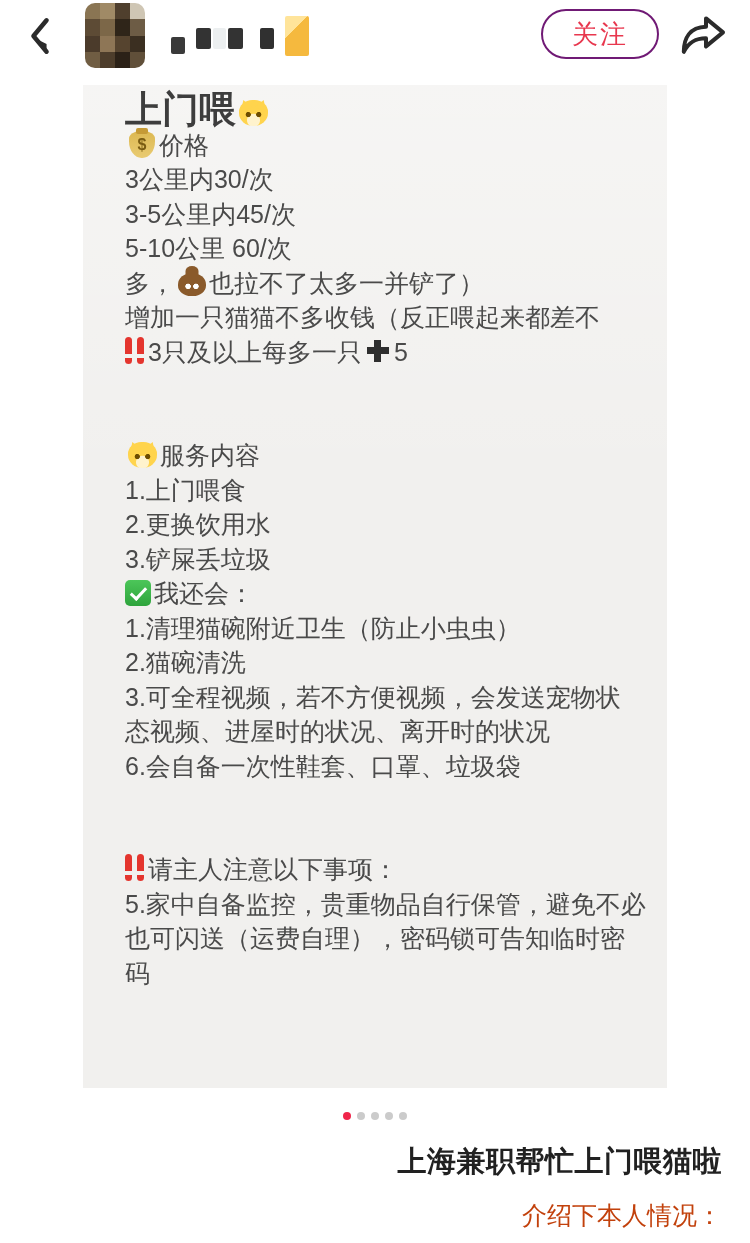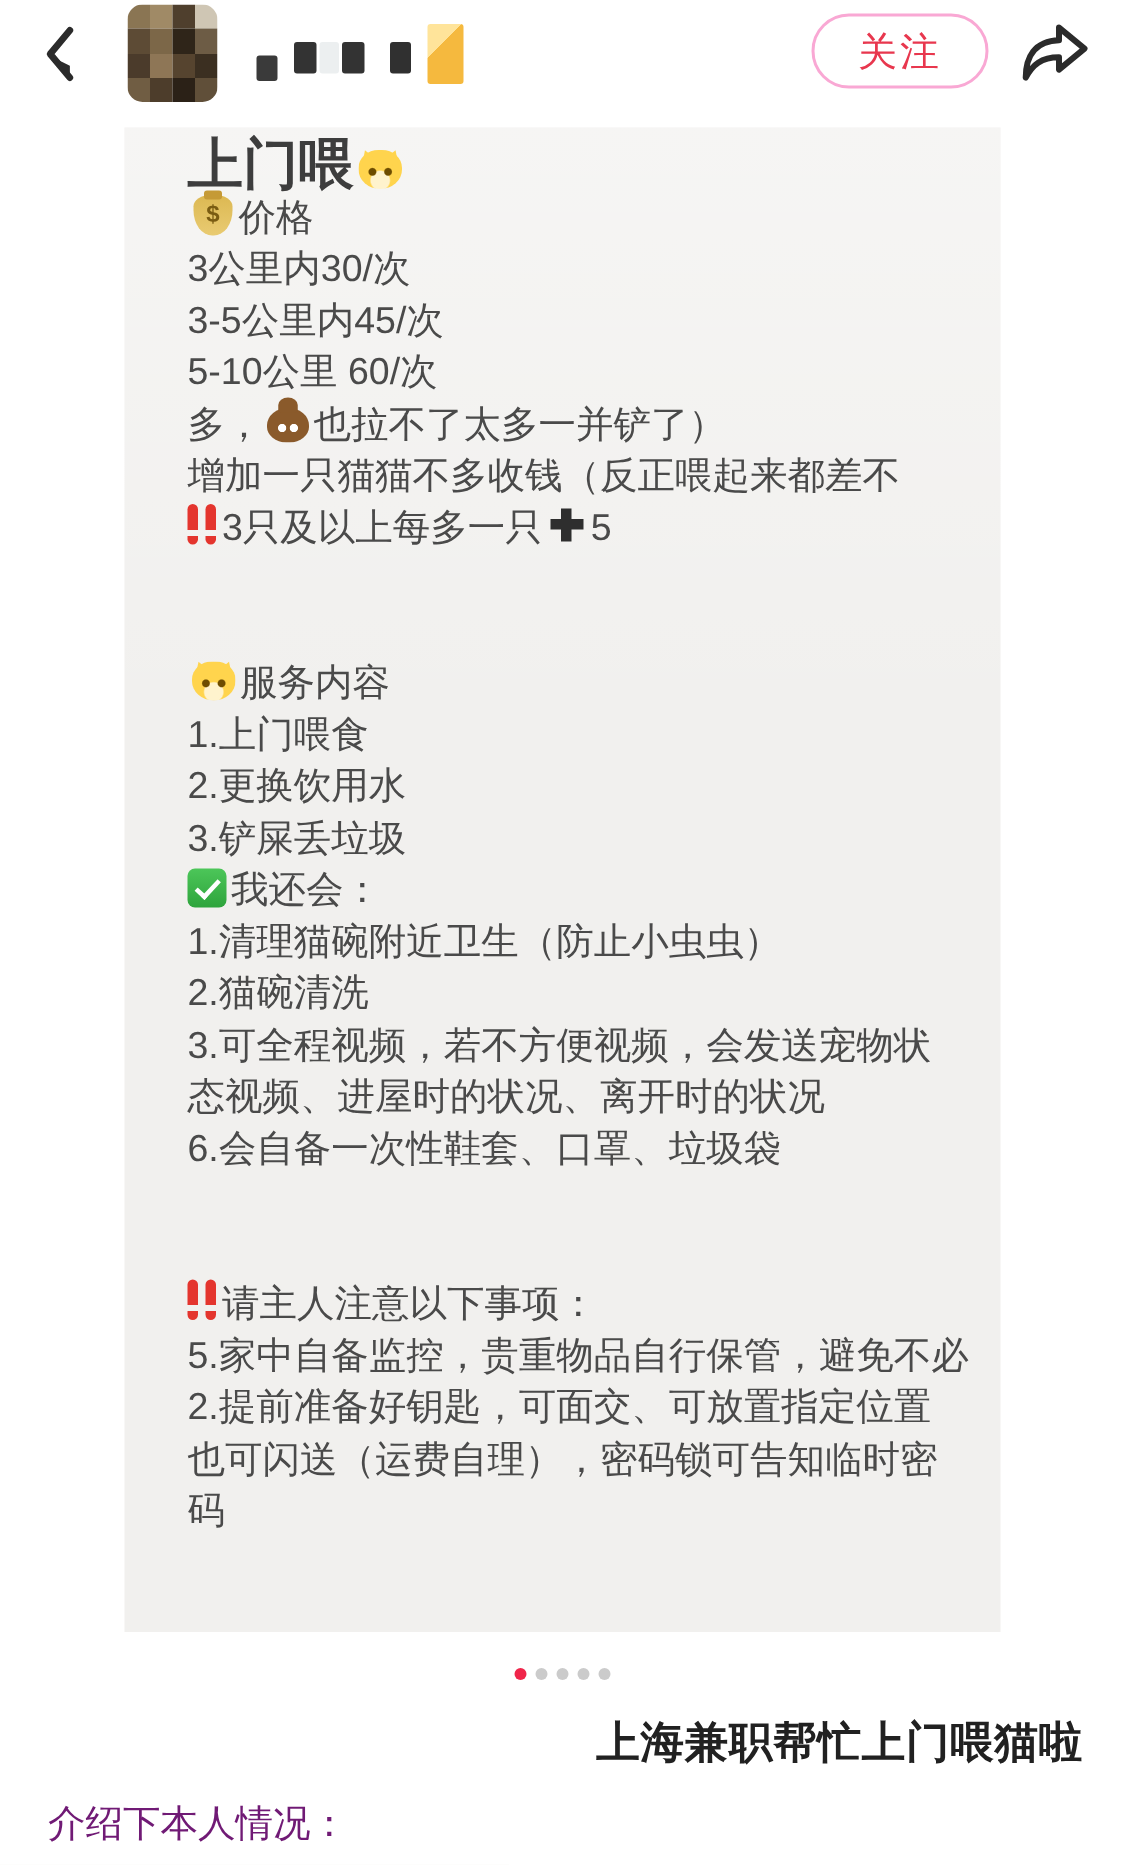--- a/index.html
+++ b/index.html
@@ -7,21 +7,21 @@
           font-family:"Liberation Sans","DejaVu Sans",sans-serif;}
 
   
   .header{position:absolute;left:0;top:0;width:750px;height:85px;background:#fff;}
   .back-btn{position:absolute;left:18px;top:12px;width:44px;height:48px;display:flex;align-items:center;justify-content:center;cursor:pointer;background:none;border:none;padding:0;}
   .avatar{position:absolute;left:85px;top:3px;width:60px;height:65px;border-radius:10px;overflow:hidden;
           display:grid;grid-template-columns:repeat(4,1fr);grid-template-rows:repeat(4,1fr);cursor:pointer;}
   .name-area{position:absolute;left:168px;top:0;width:165px;height:72px;cursor:pointer;}
   .name-area span{position:absolute;border-radius:2px;}
   .follow-btn{position:absolute;left:541px;top:9px;width:118px;height:50px;border-radius:26px;
-              border:2px solid #f9a8d4;background:#fff;color:#e8374e;font-size:26px;font-weight:500;
+              border:2px solid #701a75;background:#fff;color:#e8374e;font-size:26px;font-weight:500;
               display:flex;align-items:center;justify-content:center;cursor:pointer;
               font-family:"Liberation Sans","DejaVu Sans",sans-serif;letter-spacing:2px;}
   .share-btn{position:absolute;left:676px;top:12px;width:54px;height:50px;display:flex;align-items:center;justify-content:center;background:none;border:none;padding:0;cursor:pointer;}
 
   
   .photo{position:absolute;left:83px;top:85px;width:584px;height:1003px;background:#f1f0ee;
          overflow:hidden;padding:8px 0 0 42px;box-sizing:border-box;cursor:pointer;
          background-image:linear-gradient(180deg,rgba(255,255,255,.35),rgba(0,0,0,0) 40%);}
   .pl{height:34.5px;line-height:34.5px;font-size:25px;color:#4a4a4a;white-space:nowrap;}
   .pl.b{font-weight:700;font-size:37px;color:#3d3d3d;}
@@ -56,21 +56,21 @@
   .ic-check{width:26px;height:26px;margin-right:3px;vertical-align:-4px;position:relative;
     background:linear-gradient(#4cc659,#2ea43c);border-radius:5px;}
   .ic-check::after{content:"";position:absolute;left:9px;top:4px;width:6px;height:13px;
     border:solid #fff;border-width:0 3.5px 3.5px 0;transform:rotate(43deg);}
 
   
   .dots{position:absolute;left:0;top:1112px;width:750px;display:flex;justify-content:center;gap:6px;}
   .dots i{width:8px;height:8px;border-radius:50%;display:block;}
   .post-title{position:absolute;left:32px;top:1142px;width:690px;font-size:29px;font-weight:700;
               color:#212121;letter-spacing:0.5px;text-align:right;}
-  .post-body{position:absolute;left:32px;top:1199px;width:690px;font-size:25px;color:#701a75;}
+  .post-body{position:absolute;left:32px;top:1199px;width:690px;font-size:25px;color:#c2410c;text-align:right;}
   svg{display:block;}
 </style>
 </head>
 <body>
 
 <div class="screen">
 
   <div class="header">
     <button class="back-btn">
       <span>
@@ -140,21 +140,20 @@
     <div class="pl"><span>3.可全程视频，若不方便视频，会发送宠物状</span></div>
     <div class="pl"><span>态视频、进屋时的状况、离开时的状况</span></div>
     <div class="pl"><span>6.会自备一次性鞋套、口罩、垃圾袋</span></div>
     <div class="pl"><span></span></div>
     <div class="pl"><span></span></div>
     <div class="pl"><span class="emo ic-bang">
           <i></i>
           <i></i>
         </span><span>请主人注意以下事项：</span></div>
     <div class="pl"><span>5.家中自备监控，贵重物品自行保管，避免不必</span></div>
-    <div class="pl"><span>2.提前准备好钥匙，可面交、可放置指定位置</span></div>
     <div class="pl"><span>也可闪送（运费自理），密码锁可告知临时密</span></div>
     <div class="pl"><span>码</span></div>
   </div>
 
   <div class="dots" id="dots">
       <i style="background: rgb(240, 37, 74);"></i>
       <i style="background: rgb(203, 203, 203);"></i>
       <i style="background: rgb(203, 203, 203);"></i>
       <i style="background: rgb(203, 203, 203);"></i>
       <i style="background: rgb(203, 203, 203);"></i>

